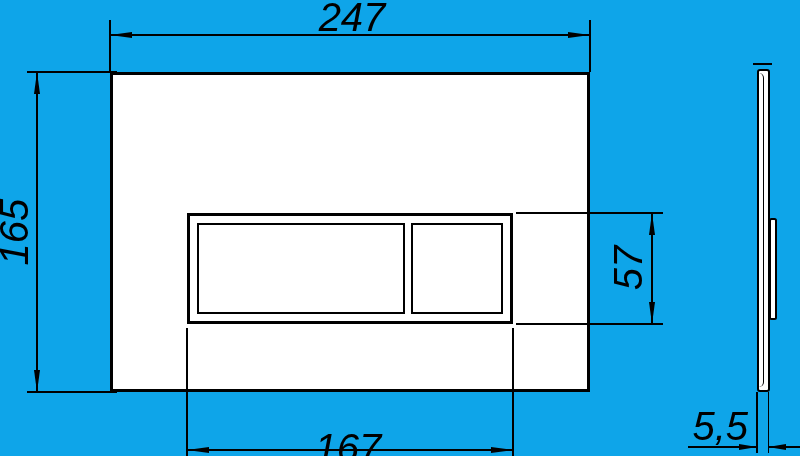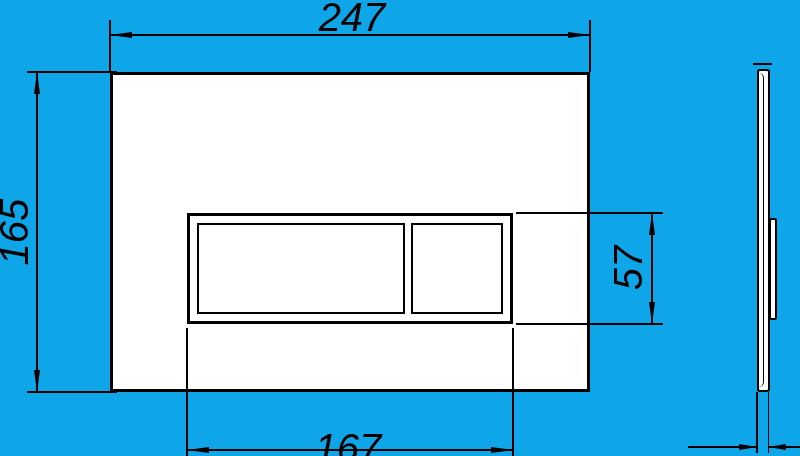--- a/index.html
+++ b/index.html
@@ -83,14 +83,15 @@
   <div style="position:absolute;left:757px;top:73px;width:7px;height:314px;border-right:1.5px solid #000;border-radius:0 5px 5px 0;box-sizing:border-box;"></div>
 
   <div class="box thin" style="left:769px;top:218px;width:8px;height:102px;border-radius:2.5px;"></div>
 
   <div class="ln" style="left:756px;top:392px;width:1.5px;height:61px;"></div>
   <div class="ln" style="left:767.5px;top:392px;width:1.5px;height:61px;"></div>
   <div class="ln" style="left:688px;top:446px;width:69px;height:2px;"></div>
   <div class="ln" style="left:768px;top:446px;width:32px;height:2px;"></div>
   <div class="arr small tip-right" style="left:739px;top:443.5px;"></div>
   <div class="arr small tip-left" style="left:768px;top:443.5px;"></div>
+  <div class="dim-text" style="left:628px;top:406px;width:120px;text-align:right;">5,5</div>
 
 </div>
 
 </body></html>

